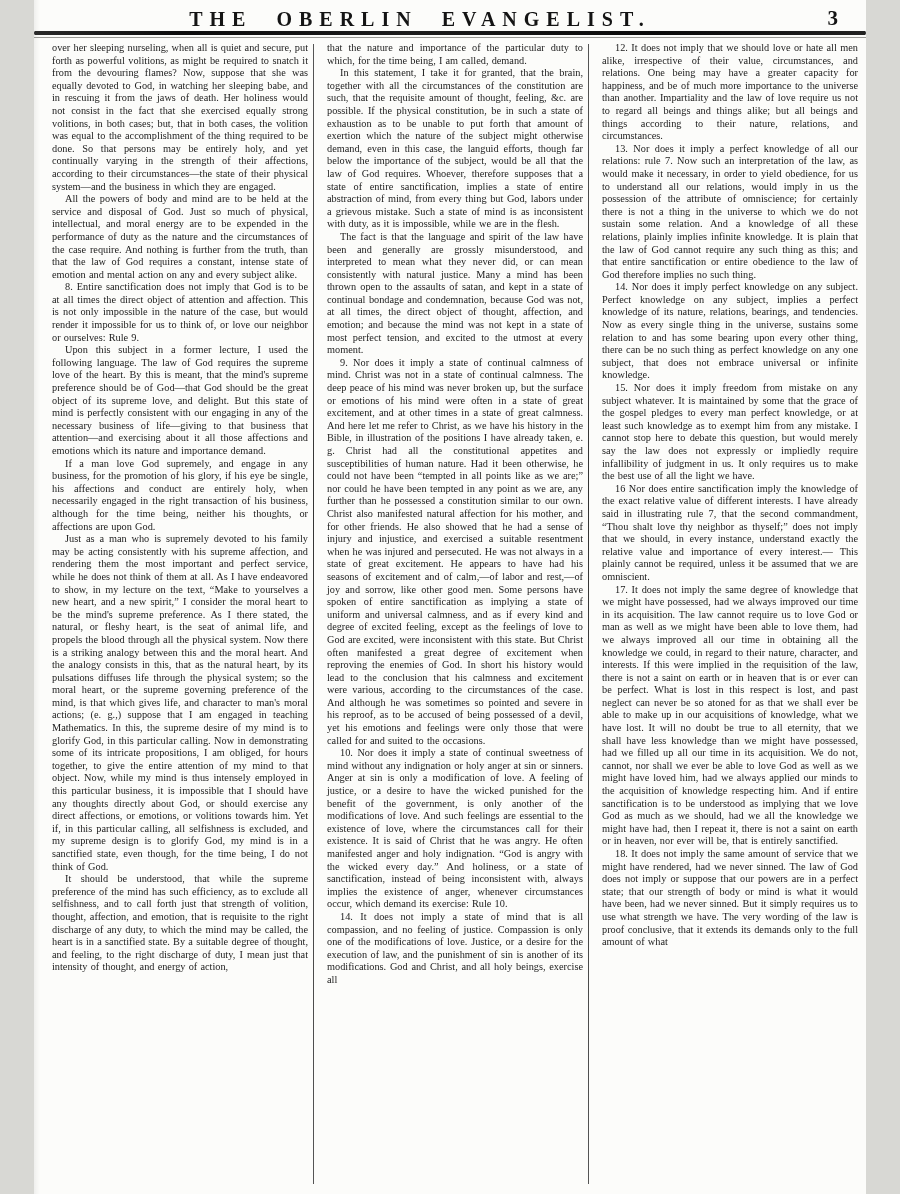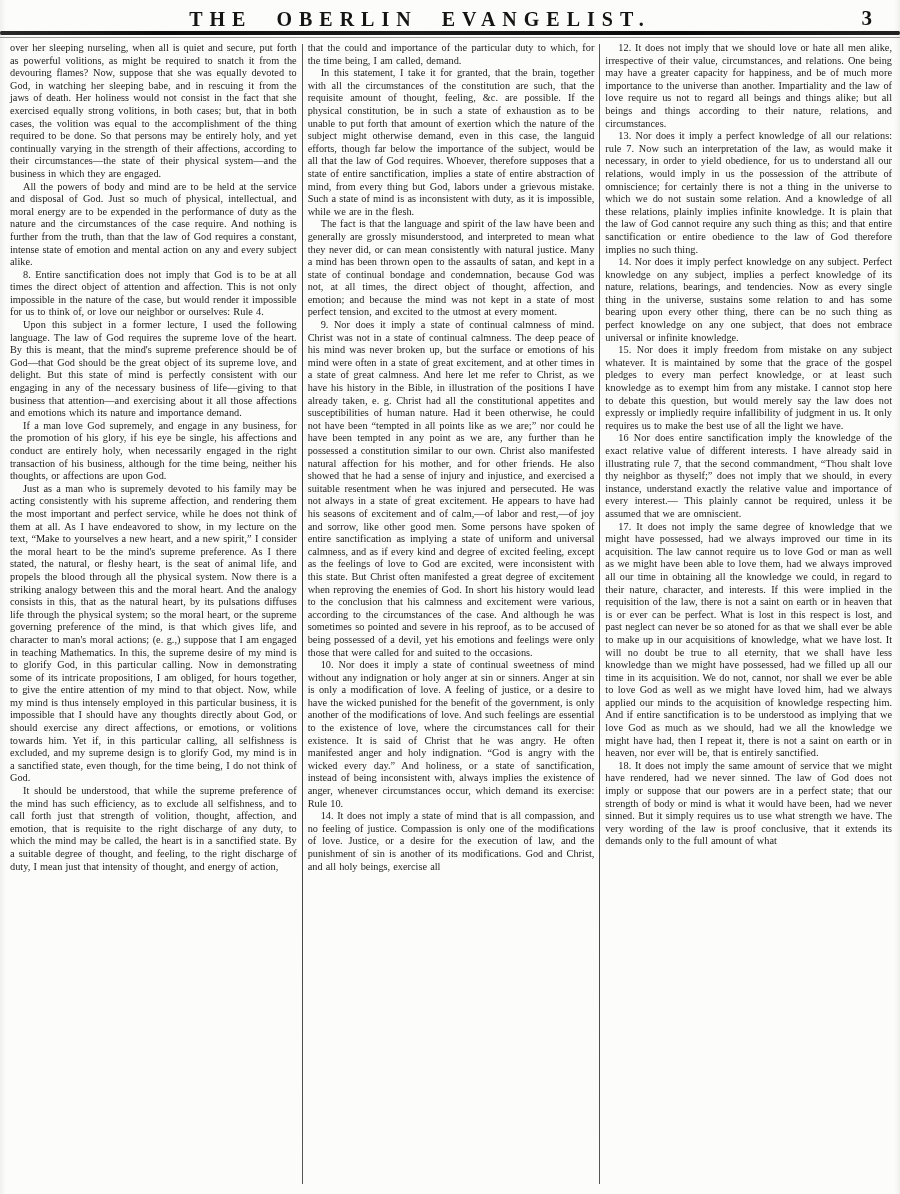--- a/index.html
+++ b/index.html
@@ -1,17 +1,17 @@
 <!DOCTYPE html>
 <html lang="en"><head>
 <meta charset="utf-8">
 <style>
   html, body { margin:0; padding:0; background:#d8d8d4; }
   .page {
-    position:relative; width:900px; height:1194px; margin:0 auto;
+    position:relative; width:832px; height:1194px; margin:0 auto;
     background:#fcfcfa;
     background-image:
       radial-gradient(circle at 12% 30%, rgba(0,0,0,0.015) 0 1px, transparent 1px),
       radial-gradient(circle at 70% 60%, rgba(0,0,0,0.02) 0 1px, transparent 1px),
       linear-gradient(90deg, rgba(0,0,0,0.05) 0, transparent 6px, transparent 894px, rgba(0,0,0,0.05) 100%);
     overflow:hidden;
     font-family:"Liberation Serif", serif;
     color:#1b1b1b;
   }
   .masthead {
@@ -41,20 +41,21 @@
   .body-columns {
     position:absolute; top:42px; left:6px; right:4px; bottom:2px;
     display:flex;
   }
   .column {
     flex:1 1 0; padding:0 4px; overflow:hidden;
     font-size:10.3px; line-height:12.6px;
     text-align:justify;
     hyphens:auto; -webkit-hyphens:auto;
     word-spacing:0.6px;
+    margin-left:8px;
   }
   .col-divider {
     width:1px; background:linear-gradient(#555 0%, #333 40%, #555 100%);
     margin:2px 1px 8px 1px;
   }
   .column p { margin:0; text-indent:13px; }
   .column p.noindent { text-indent:0; }
 </style>
 </head>
 <body>
@@ -64,29 +65,29 @@
     <div class="masthead-title">THE OBERLIN EVANGELIST.</div>
     <div class="page-number">3</div>
   </div>
   <div class="masthead-rule-thick"></div>
   <div class="masthead-rule-thin"></div>
 
   <div class="body-columns">
     <div class="column">
         <p class="noindent">over her sleeping nurseling, when all is quiet and secure, put forth as powerful volitions, as might be required to snatch it from the devouring flames? Now, suppose that she was equally devoted to God, in watching her sleeping babe, and in rescuing it from the jaws of death. Her holiness would not consist in the fact that she exercised equally strong volitions, in both cases; but, that in both cases, the volition was equal to the accomplishment of the thing required to be done. So that persons may be entirely holy, and yet continually varying in the strength of their affections, according to their circumstances—the state of their physical system—and the business in which they are engaged.</p>
         <p>All the powers of body and mind are to be held at the service and disposal of God. Just so much of physical, intellectual, and moral energy are to be expended in the performance of duty as the nature and the circumstances of the case require. And nothing is further from the truth, than that the law of God requires a constant, intense state of emotion and mental action on any and every subject alike.</p>
-        <p>8. Entire sanctification does not imply that God is to be at all times the direct object of attention and affection. This is not only impossible in the nature of the case, but would render it impossible for us to think of, or love our neighbor or ourselves: Rule 4.</p>
+        <p>8. Entire sanctification does not imply that God is to be at all times the direct object of attention and affection. This is not only impossible in the nature of the case, but would render it impossible for us to think of, or love our neighbor or ourselves: Rule 9.</p>
         <p>Upon this subject in a former lecture, I used the following language. The law of God requires the supreme love of the heart. By this is meant, that the mind's supreme preference should be of God—that God should be the great object of its supreme love, and delight. But this state of mind is perfectly consistent with our engaging in any of the necessary business of life—giving to that business that attention—and exercising about it all those affections and emotions which its nature and importance demand.</p>
         <p>If a man love God supremely, and engage in any business, for the promotion of his glory, if his eye be single, his affections and conduct are entirely holy, when necessarily engaged in the right transaction of his business, although for the time being, neither his thoughts, or affections are upon God.</p>
         <p>Just as a man who is supremely devoted to his family may be acting consistently with his supreme affection, and rendering them the most important and perfect service, while he does not think of them at all. As I have endeavored to show, in my lecture on the text, “Make to yourselves a new heart, and a new spirit,” I consider the moral heart to be the mind's supreme preference. As I there stated, the natural, or fleshy heart, is the seat of animal life, and propels the blood through all the physical system. Now there is a striking analogy between this and the moral heart. And the analogy consists in this, that as the natural heart, by its pulsations diffuses life through the physical system; so the moral heart, or the supreme governing preference of the mind, is that which gives life, and character to man's moral actions; (e. g.,) suppose that I am engaged in teaching Mathematics. In this, the supreme desire of my mind is to glorify God, in this particular calling. Now in demonstrating some of its intricate propositions, I am obliged, for hours together, to give the entire attention of my mind to that object. Now, while my mind is thus intensely employed in this particular business, it is impossible that I should have any thoughts directly about God, or should exercise any direct affections, or emotions, or volitions towards him. Yet if, in this particular calling, all selfishness is excluded, and my supreme design is to glorify God, my mind is in a sanctified state, even though, for the time being, I do not think of God.</p>
         <p>It should be understood, that while the supreme preference of the mind has such efficiency, as to exclude all selfishness, and to call forth just that strength of volition, thought, affection, and emotion, that is requisite to the right discharge of any duty, to which the mind may be called, the heart is in a sanctified state. By a suitable degree of thought, and feeling, to the right discharge of duty, I mean just that intensity of thought, and energy of action,</p>
       </div>
     <div class="col-divider"></div>
     <div class="column">
-        <p class="noindent">that the could and importance of the particular duty to which, for the time being, I am called, demand.</p>
+        <p class="noindent">that the nature and importance of the particular duty to which, for the time being, I am called, demand.</p>
         <p>In this statement, I take it for granted, that the brain, together with all the circumstances of the constitution are such, that the requisite amount of thought, feeling, &amp;c. are possible. If the physical constitution, be in such a state of exhaustion as to be unable to put forth that amount of exertion which the nature of the subject might otherwise demand, even in this case, the languid efforts, though far below the importance of the subject, would be all that the law of God requires. Whoever, therefore supposes that a state of entire sanctification, implies a state of entire abstraction of mind, from every thing but God, labors under a grievous mistake. Such a state of mind is as inconsistent with duty, as it is impossible, while we are in the flesh.</p>
         <p>The fact is that the language and spirit of the law have been and generally are grossly misunderstood, and interpreted to mean what they never did, or can mean consistently with natural justice. Many a mind has been thrown open to the assaults of satan, and kept in a state of continual bondage and condemnation, because God was not, at all times, the direct object of thought, affection, and emotion; and because the mind was not kept in a state of most perfect tension, and excited to the utmost at every moment.</p>
         <p>9. Nor does it imply a state of continual calmness of mind. Christ was not in a state of continual calmness. The deep peace of his mind was never broken up, but the surface or emotions of his mind were often in a state of great excitement, and at other times in a state of great calmness. And here let me refer to Christ, as we have his history in the Bible, in illustration of the positions I have already taken, e. g. Christ had all the constitutional appetites and susceptibilities of human nature. Had it been otherwise, he could not have been “tempted in all points like as we are;” nor could he have been tempted in any point as we are, any further than he possessed a constitution similar to our own. Christ also manifested natural affection for his mother, and for other friends. He also showed that he had a sense of injury and injustice, and exercised a suitable resentment when he was injured and persecuted. He was not always in a state of great excitement. He appears to have had his seasons of excitement and of calm,—of labor and rest,—of joy and sorrow, like other good men. Some persons have spoken of entire sanctification as implying a state of uniform and universal calmness, and as if every kind and degree of excited feeling, except as the feelings of love to God are excited, were inconsistent with this state. But Christ often manifested a great degree of excitement when reproving the enemies of God. In short his history would lead to the conclusion that his calmness and excitement were various, according to the circumstances of the case. And although he was sometimes so pointed and severe in his reproof, as to be accused of being possessed of a devil, yet his emotions and feelings were only those that were called for and suited to the occasions.</p>
         <p>10. Nor does it imply a state of continual sweetness of mind without any indignation or holy anger at sin or sinners. Anger at sin is only a modification of love. A feeling of justice, or a desire to have the wicked punished for the benefit of the government, is only another of the modifications of love. And such feelings are essential to the existence of love, where the circumstances call for their existence. It is said of Christ that he was angry. He often manifested anger and holy indignation. “God is angry with the wicked every day.” And holiness, or a state of sanctification, instead of being inconsistent with, always implies the existence of anger, whenever circumstances occur, which demand its exercise: Rule 10.</p>
         <p>14. It does not imply a state of mind that is all compassion, and no feeling of justice. Compassion is only one of the modifications of love. Justice, or a desire for the execution of law, and the punishment of sin is another of its modifications. God and Christ, and all holy beings, exercise all</p>
       </div>
     <div class="col-divider"></div>
     <div class="column">
         <p>12. It does not imply that we should love or hate all men alike, irrespective of their value, circumstances, and relations. One being may have a greater capacity for happiness, and be of much more importance to the universe than another. Impartiality and the law of love require us not to regard all beings and things alike; but all beings and things according to their nature, relations, and circumstances.</p>
         <p>13. Nor does it imply a perfect knowledge of all our relations: rule 7. Now such an interpretation of the law, as would make it necessary, in order to yield obedience, for us to understand all our relations, would imply in us the possession of the attribute of omniscience; for certainly there is not a thing in the universe to which we do not sustain some relation. And a knowledge of all these relations, plainly implies infinite knowledge. It is plain that the law of God cannot require any such thing as this; and that entire sanctification or entire obedience to the law of God therefore implies no such thing.</p>

